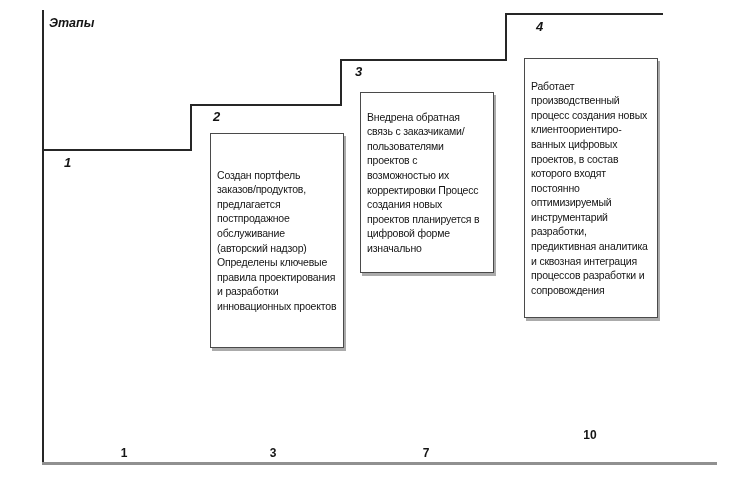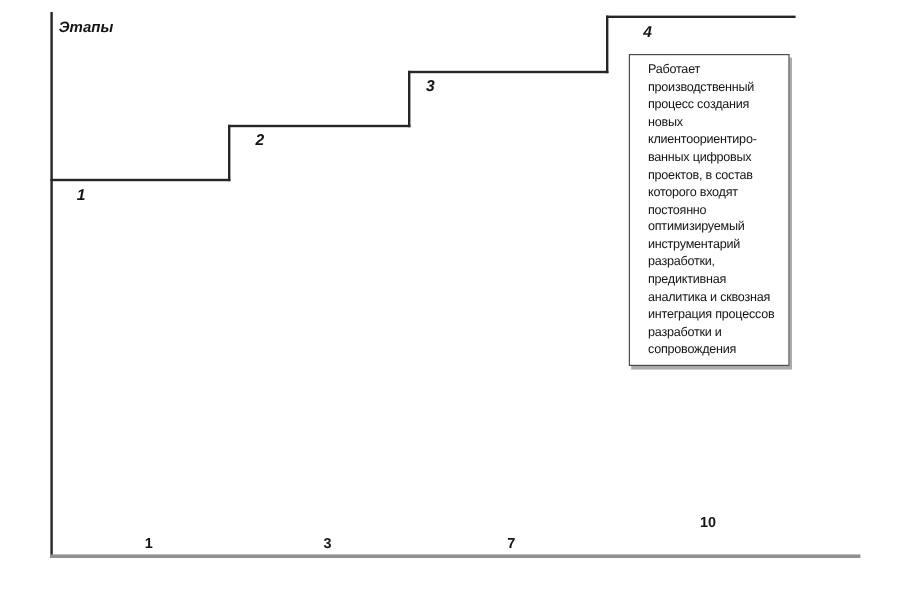--- a/index.html
+++ b/index.html
@@ -65,21 +65,27 @@
   <div class="vline" style="left:313px;top:59px;height:47px;"></div>
   <div class="hline" style="left:313px;top:59px;width:167px;"></div>
   <div class="vline" style="left:478px;top:13px;height:48px;"></div>
   <div class="hline" style="left:478px;top:13px;width:158px;"></div>
 
   <div class="stage-num" style="left:37px;top:155px;">1</div>
   <div class="stage-num" style="left:186px;top:109px;">2</div>
   <div class="stage-num" style="left:328px;top:64px;">3</div>
   <div class="stage-num" style="left:509px;top:19px;">4</div>
 
-  <div class="stage-box" style="left:497px;top:45px;width:134px;height:260px;padding-left:15px;">
+  <div class="stage-box" style="left:183px;top:133px;width:134px;height:215px;">
+    <div class="txt">Создан портфель заказов/продуктов, предлагается постпродажное обслуживание (авторский надзор) Определены ключевые правила проектирования и разработки инновационных проектов</div>
+  </div>
+  <div class="stage-box" style="left:333px;top:92px;width:134px;height:181px;">
+    <div class="txt">Внедрена обратная связь с заказчиками/ пользователями проектов с возможностью их корректировки Процесс создания новых проектов планируется в цифровой форме изначально</div>
+  </div>
+  <div class="stage-box" style="left:497px;top:58px;width:134px;height:260px;">
     <div class="txt">Работает производственный процесс создания новых клиентоориентиро- ванных цифровых проектов, в состав которого входят постоянно оптимизируемый инструментарий разработки, предиктивная аналитика и сквозная интеграция процессов разработки и сопровождения</div>
   </div>
 
   <div class="tick" style="left:97px;top:446px;">1</div>
   <div class="tick" style="left:246px;top:446px;">3</div>
   <div class="tick" style="left:399px;top:446px;">7</div>
   <div class="tick" style="left:563px;top:428px;">10</div>
 
 </div>
 

